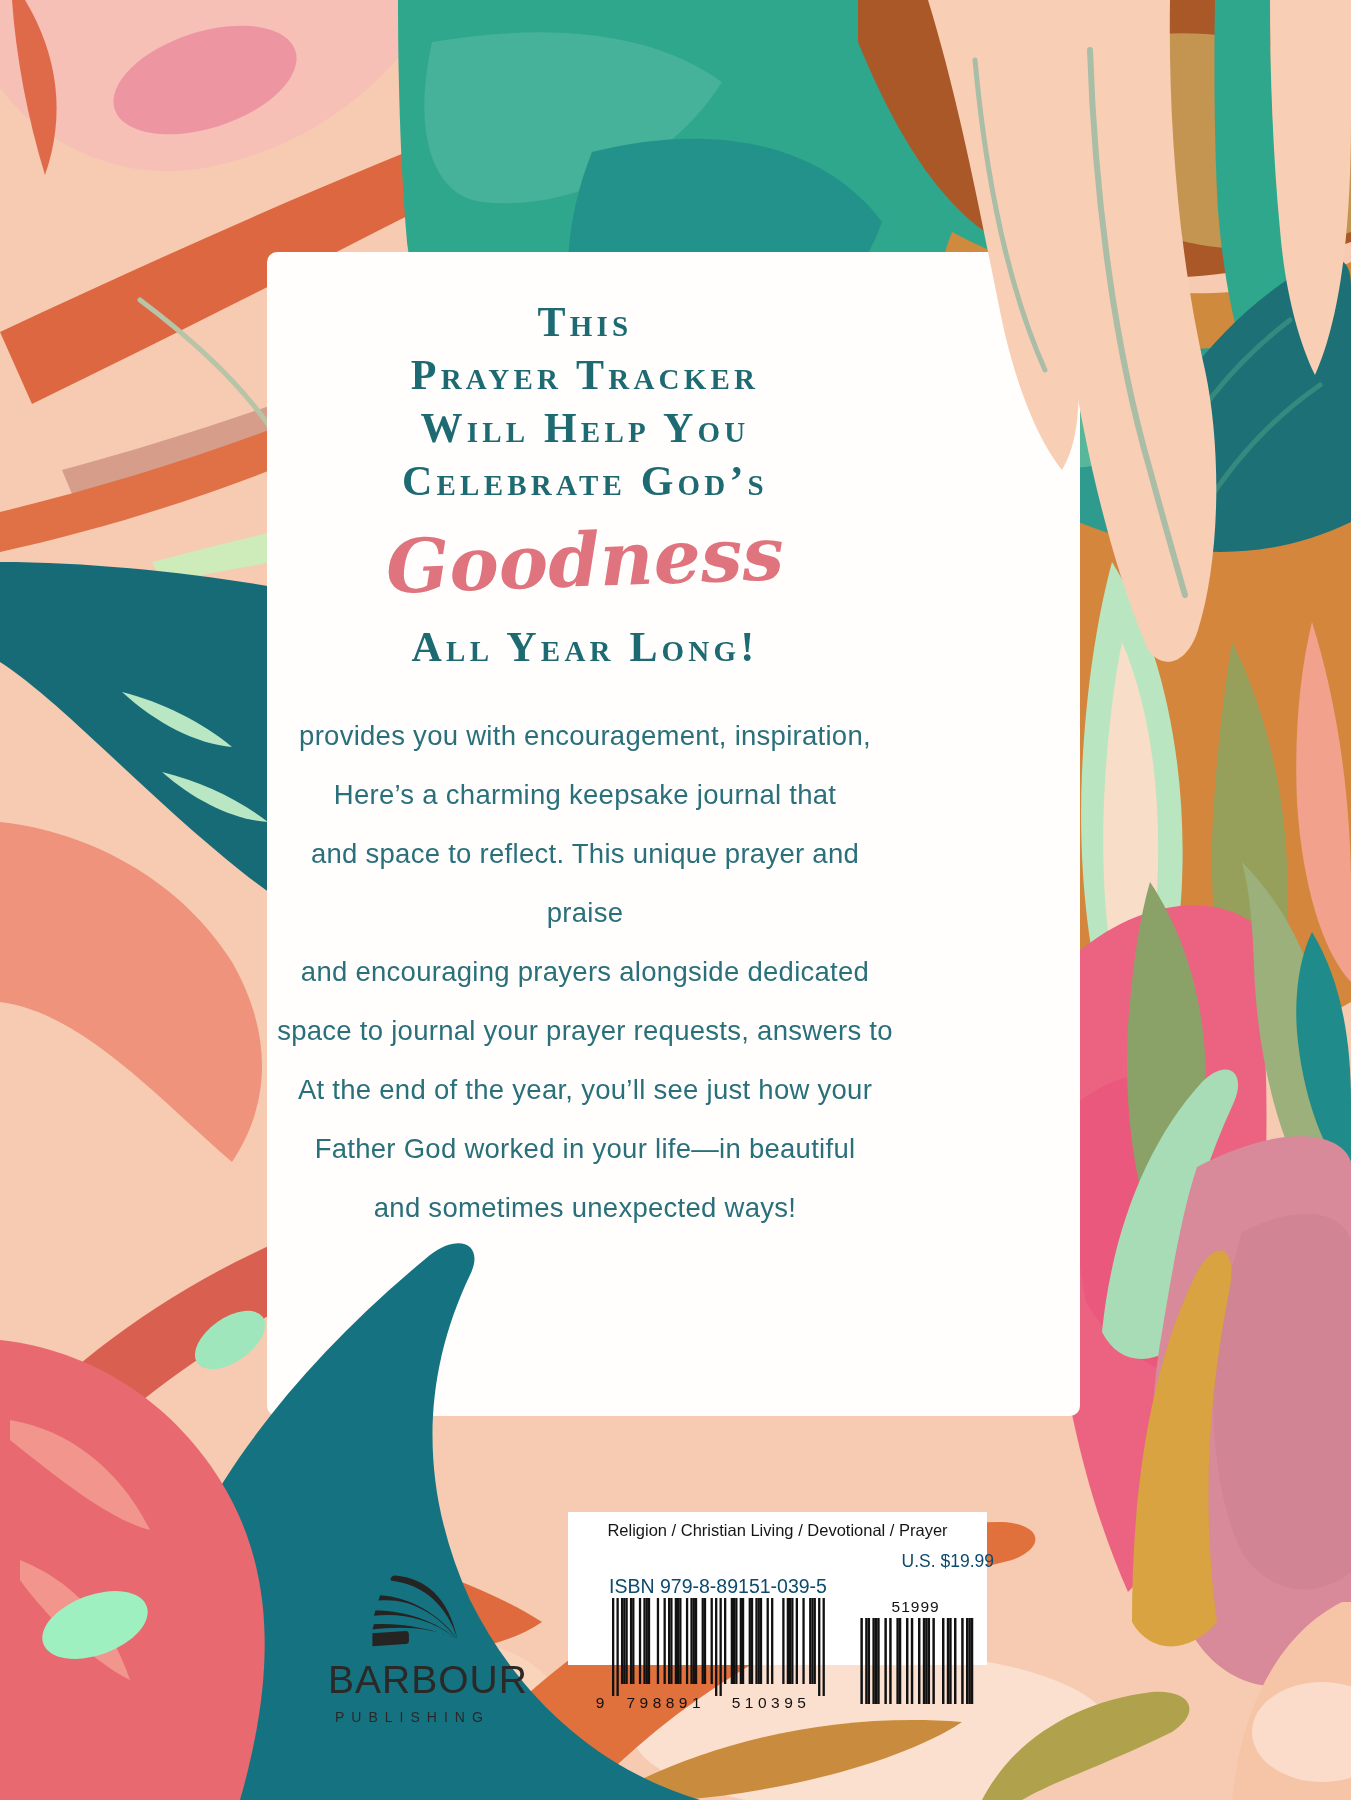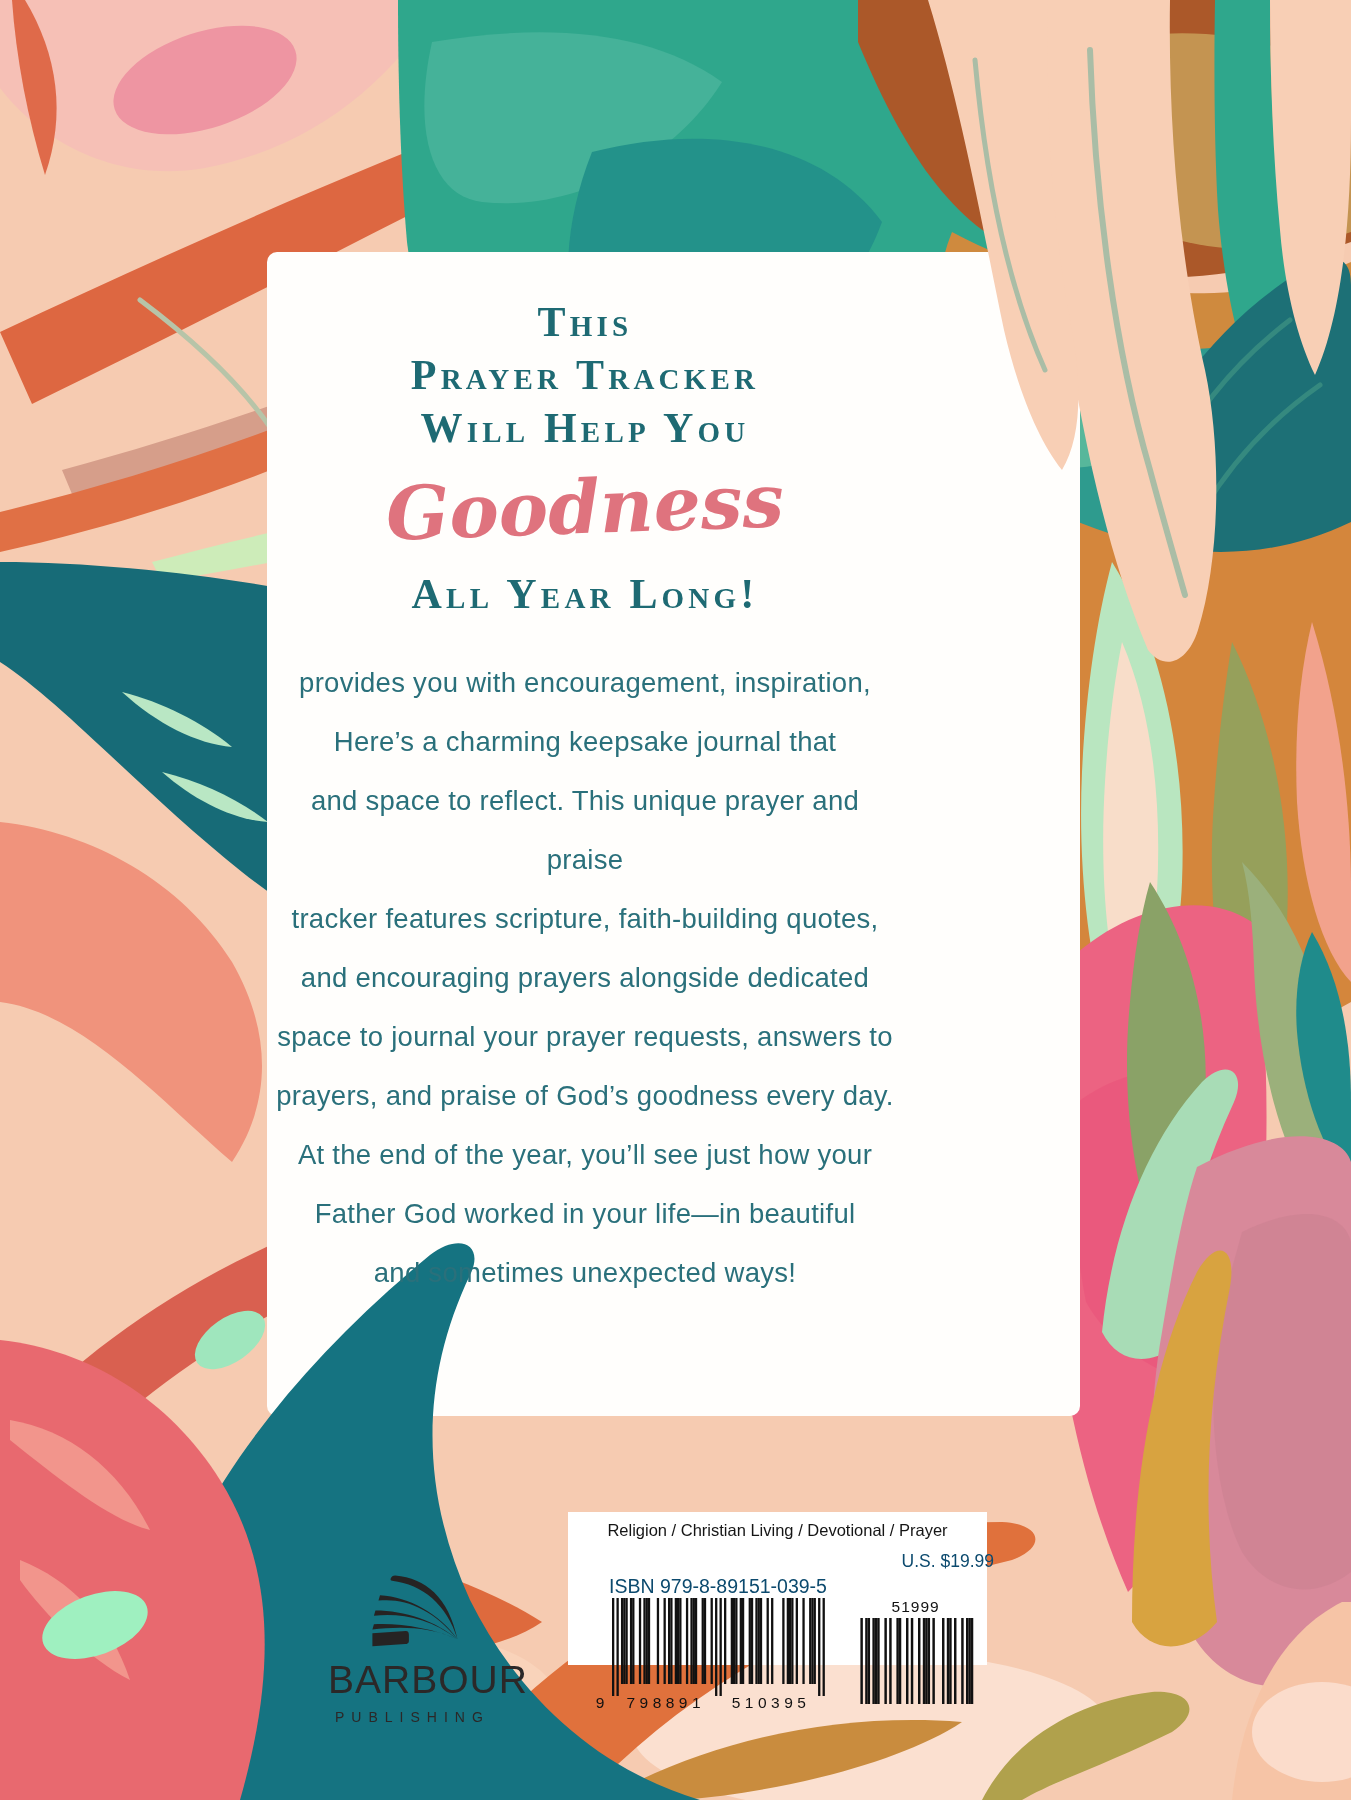--- a/index.html
+++ b/index.html
@@ -129,31 +129,30 @@
       <path d="M10,1420 C70,1430 120,1470 150,1530 C110,1520 60,1480 10,1440 Z" fill="#f2958c"></path>
       <path d="M20,1560 C70,1580 110,1620 130,1680 C90,1660 45,1615 20,1580 Z" fill="#f2958c"></path>
       <ellipse cx="95" cy="1625" rx="55" ry="30" transform="rotate(-20 95 1625)" fill="#9ff0c0"></ellipse>
     </g>
   </svg>
 
   <div class="panel-text">
     <div class="headline-line">This</div>
     <div class="headline-line">Prayer Tracker</div>
     <div class="headline-line">Will Help You</div>
+    <div class="headline-line">Celebrate God’s</div>
     <div class="script-word">Goodness</div>
     <div class="tagline">All Year Long!</div>
 
     <div class="body-block">
       <div class="body-line">provides you with encouragement, inspiration,</div>
       <div class="body-line">Here’s a charming keepsake journal that</div>
       <div class="body-line">and space to reflect. This unique prayer and praise</div>
-      <div class="body-line">tracker features scripture, faith-building quotes,</div>
       <div class="body-line">and encouraging prayers alongside dedicated</div>
       <div class="body-line">space to journal your prayer requests, answers to</div>
-      <div class="body-line">prayers, and praise of God’s goodness every day.</div>
       <div class="body-line">At the end of the year, you’ll see just how your</div>
       <div class="body-line">Father God worked in your life—in beautiful</div>
       <div class="body-line">and sometimes unexpected ways!</div>
     </div>
   </div>
 
   <div class="logo">
     <svg class="logo-icon" width="92" height="76" viewBox="0 0 120 100" aria-hidden="true">
       <g fill="#262323">
         <path d="M30,2 C70,6 100,30 112,86 C98,40 66,14 26,9 C22,9 24,2 30,2 Z"></path>

